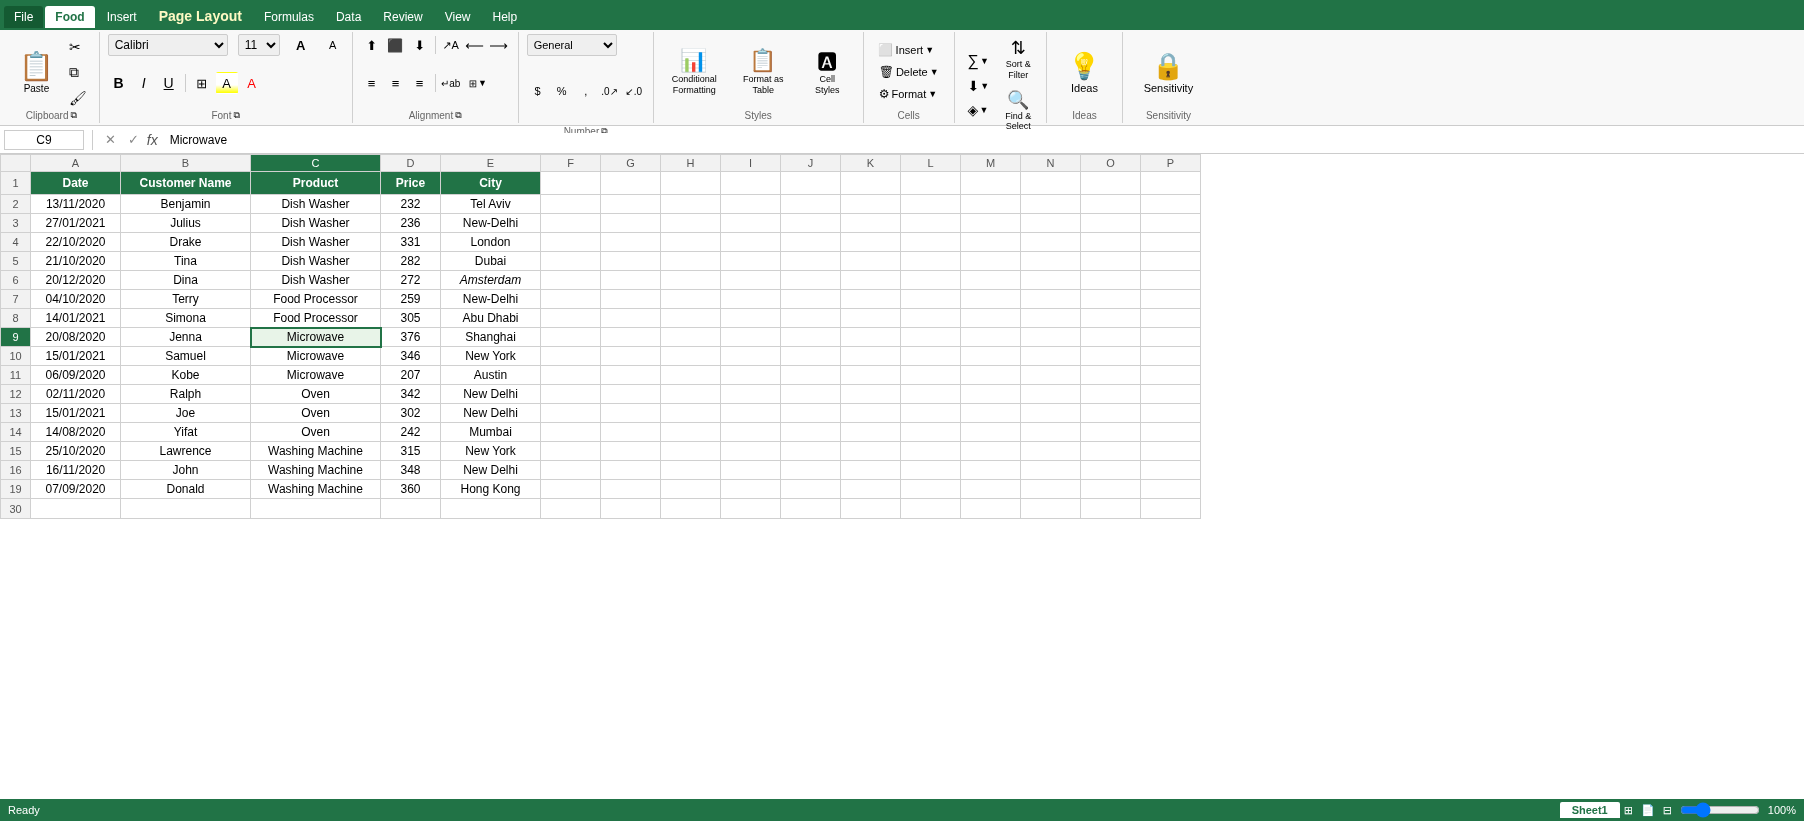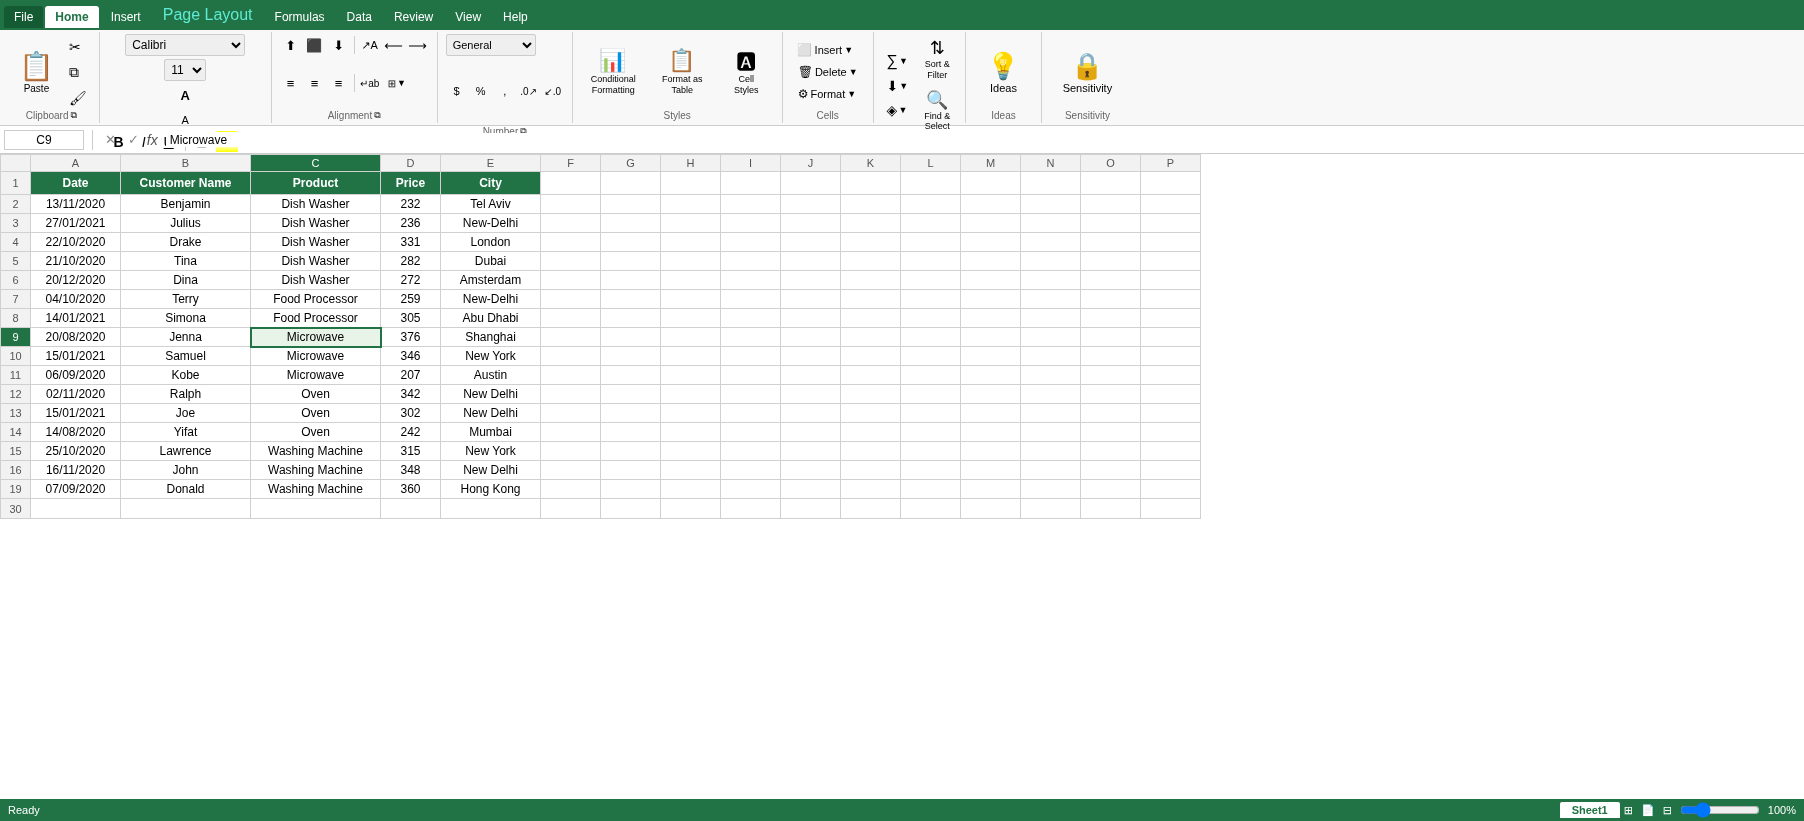--- a/index.html
+++ b/index.html
@@ -5,23 +5,23 @@
     * { box-sizing: border-box; margin: 0; padding: 0; }
     body { font-family: 'Segoe UI', Arial, sans-serif; font-size: 12px; background: #fff; overflow: hidden; }
     .icon-btn { width: 22px; height: 22px; display: inline-flex; align-items: center; justify-content: center; cursor: pointer; border: 1px solid transparent; border-radius: 2px; font-size: 13px; }
   </style>
 </head>
 <body>
 
 <div>
   <div style="background:#217346; display:flex; height:28px; align-items:flex-end; padding-left:4px;">
     <div style="padding:4px 10px; font-size:12px; color:white; cursor:pointer; background:#145a32; border-radius:3px 3px 0 0; margin-right:2px;">File</div>
-    <div style="padding:4px 10px; font-size:12px; color:#217346; cursor:pointer; background:white; border-radius:3px 3px 0 0; margin-right:2px; font-weight:600;">Home</div>
+    <div style="padding:4px 10px; font-size:12px; color:#217346; cursor:pointer; background:white; border-radius:3px 3px 0 0; margin-right:2px; font-weight:600;">Food</div>
     <div style="padding:4px 10px; font-size:12px; color:white; cursor:pointer; border-radius:3px 3px 0 0; margin-right:2px;">Insert</div>
-    <div style="padding:4px 10px; font-size:16px; color:#5eead4; cursor:pointer; border-radius:3px 3px 0 0; margin-right:2px;">Page Layout</div>
+    <div style="padding:4px 10px; font-size:14px; color:#fef9c3; cursor:pointer; border-radius:3px 3px 0 0; margin-right:2px;font-weight:bold;">Page Layout</div>
     <div style="padding:4px 10px; font-size:12px; color:white; cursor:pointer; border-radius:3px 3px 0 0; margin-right:2px;margin-top:44px;">Formulas</div>
     <div style="padding:4px 10px; font-size:12px; color:white; cursor:pointer; border-radius:3px 3px 0 0; margin-right:2px;">Data</div>
     <div style="padding:4px 10px; font-size:12px; color:white; cursor:pointer; border-radius:3px 3px 0 0; margin-right:2px;">Review</div>
     <div style="padding:4px 10px; font-size:12px; color:white; cursor:pointer; border-radius:3px 3px 0 0; margin-right:2px;">View</div>
     <div style="padding:4px 10px; font-size:12px; color:white; cursor:pointer; border-radius:3px 3px 0 0;">Help</div>
   </div>
 
   <div style="background:#f8f8f8; display:flex; align-items:stretch; padding:2px 4px; border-top:2px solid #217346; height:98px; border-bottom:1px solid #ccc;">
 
     <div style="display:flex; flex-direction:column; align-items:center; justify-content:space-between; border-right:1px solid #d0d0d0; padding:2px 8px;">
@@ -42,21 +42,21 @@
           </div>
         </div>
       </div>
       <div style="display:flex; align-items:center; justify-content:center; gap:2px;">
         <span style="font-size:10px; color:#666;">Clipboard</span>
         <span style="font-size:9px; cursor:pointer;">⧉</span>
       </div>
     </div>
 
     <div style="display:flex; flex-direction:column; border-right:1px solid #d0d0d0; padding:2px 8px; justify-content:space-between;">
-      <div style="display:flex; gap:3px; align-items:center;flex-direction:column;">
+      <div style="display:flex; gap:10px; align-items:center;">
         <select style="width:120px; font-size:12px; padding:1px 2px; border:1px solid #ccc; border-radius:2px; height:22px;">
           <option>Calibri</option>
         </select>
         <select style="width:42px; font-size:12px; padding:1px 2px; border:1px solid #ccc; border-radius:2px; height:22px;">
           <option>11</option>
         </select>
         <div class="icon-btn" style="width:22px; height:22px; display:inline-flex; align-items:center; justify-content:center; cursor:pointer; border:1px solid transparent; border-radius:2px; font-size:13px; font-weight:bold;">A</div>
         <div class="icon-btn" style="width:22px; height:22px; display:inline-flex; align-items:center; justify-content:center; cursor:pointer; border:1px solid transparent; border-radius:2px; font-size:11px;">A</div>
       </div>
       <div style="display:flex; gap:3px; align-items:center;">
@@ -349,21 +349,21 @@
           <td style="background: rgb(255, 255, 255); border: 1px solid rgb(208, 208, 208); padding: 2px 6px; min-width: 60px;"></td>
           <td style="background: rgb(255, 255, 255); border: 1px solid rgb(208, 208, 208); padding: 2px 6px; min-width: 60px;"></td>
           <td style="background: rgb(255, 255, 255); border: 1px solid rgb(208, 208, 208); padding: 2px 6px; min-width: 60px;"></td>
         </tr>
         <tr>
           <th style="background: rgb(242, 242, 242); color: rgb(85, 85, 85); width: 30px; text-align: center; font-weight: normal; padding: 2px 4px; border: 1px solid rgb(208, 208, 208); font-size: 11px;">6</th>
           <td style="padding: 2px 6px; border: 1px solid rgb(208, 208, 208); text-align: center; background: rgb(255, 255, 255);">20/12/2020</td>
           <td style="padding: 2px 6px; border: 1px solid rgb(208, 208, 208); text-align: center; background: rgb(255, 255, 255);">Dina</td>
           <td style="padding: 2px 6px; border: 1px solid rgb(208, 208, 208); text-align: center; background: rgb(255, 255, 255);">Dish Washer</td>
           <td style="padding: 2px 6px; border: 1px solid rgb(208, 208, 208); text-align: center; background: rgb(255, 255, 255);">272</td>
-          <td style="padding: 2px 6px; border: 1px solid rgb(208, 208, 208); text-align: center; background: rgb(255, 255, 255);">Amsterdam</td>
+          <td style="padding: 2px 6px; border: 1px solid rgb(208, 208, 208); text-align: center; background: rgb(255, 255, 255); font-style: italic;">Amsterdam</td>
           <td style="background: rgb(255, 255, 255); border: 1px solid rgb(208, 208, 208); padding: 2px 6px; min-width: 60px;"></td>
           <td style="background: rgb(255, 255, 255); border: 1px solid rgb(208, 208, 208); padding: 2px 6px; min-width: 60px;"></td>
           <td style="background: rgb(255, 255, 255); border: 1px solid rgb(208, 208, 208); padding: 2px 6px; min-width: 60px;"></td>
           <td style="background: rgb(255, 255, 255); border: 1px solid rgb(208, 208, 208); padding: 2px 6px; min-width: 60px;"></td>
           <td style="background: rgb(255, 255, 255); border: 1px solid rgb(208, 208, 208); padding: 2px 6px; min-width: 60px;"></td>
           <td style="background: rgb(255, 255, 255); border: 1px solid rgb(208, 208, 208); padding: 2px 6px; min-width: 60px;"></td>
           <td style="background: rgb(255, 255, 255); border: 1px solid rgb(208, 208, 208); padding: 2px 6px; min-width: 60px;"></td>
           <td style="background: rgb(255, 255, 255); border: 1px solid rgb(208, 208, 208); padding: 2px 6px; min-width: 60px;"></td>
           <td style="background: rgb(255, 255, 255); border: 1px solid rgb(208, 208, 208); padding: 2px 6px; min-width: 60px;"></td>
           <td style="background: rgb(255, 255, 255); border: 1px solid rgb(208, 208, 208); padding: 2px 6px; min-width: 60px;"></td>

